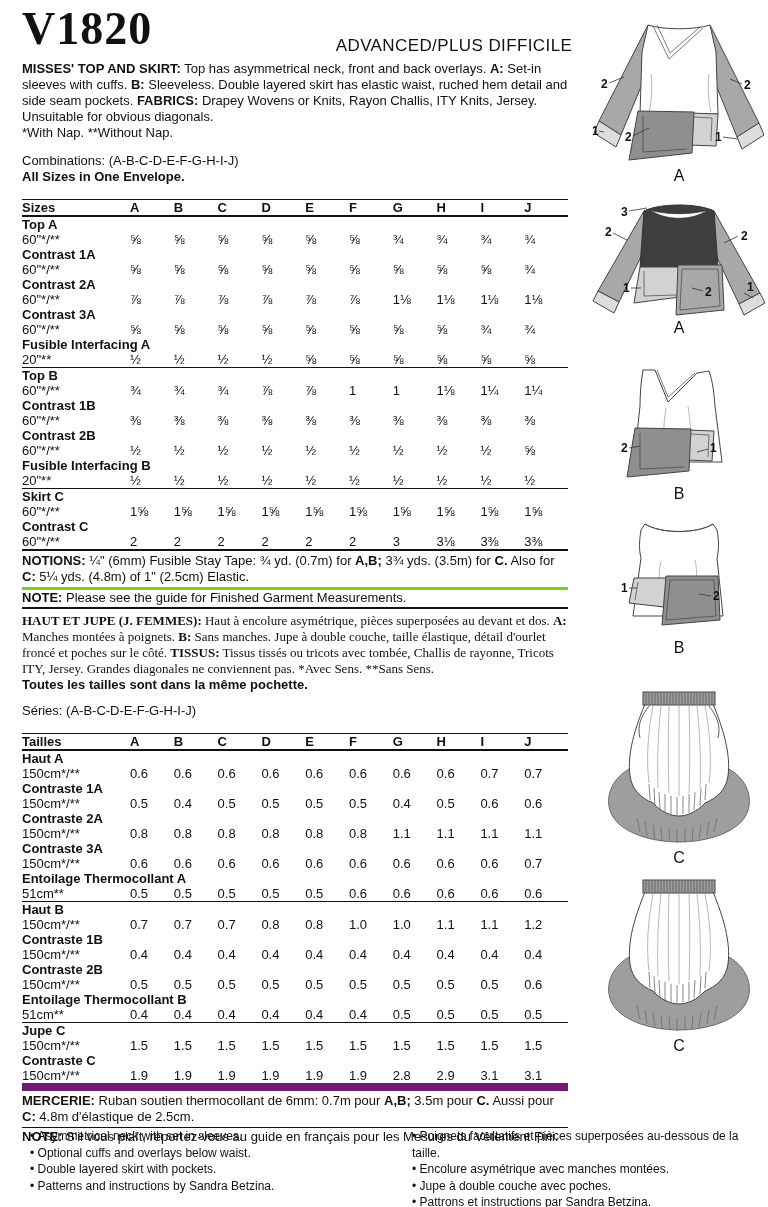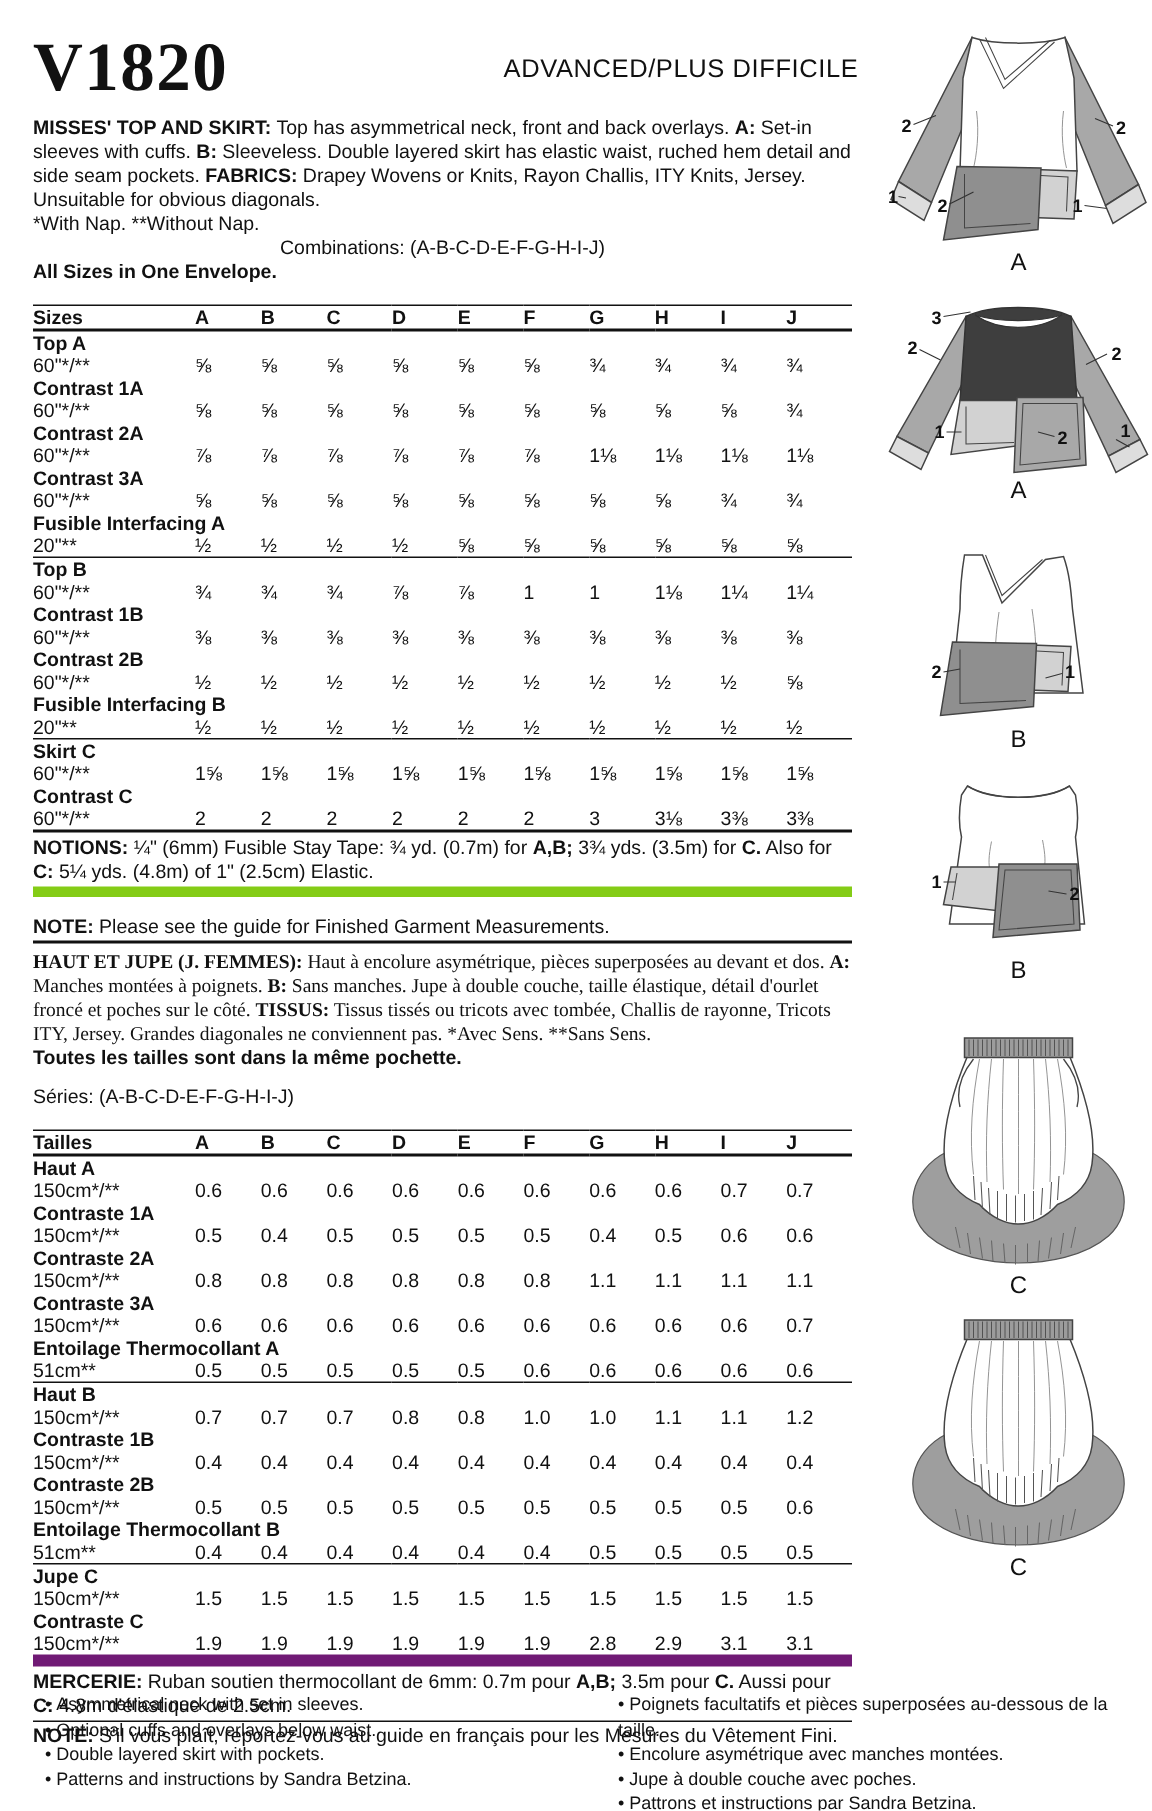--- a/index.html
+++ b/index.html
@@ -1,36 +1,36 @@
 <!DOCTYPE html>
 <html><head>
 <meta charset="utf-8">
 <style>
   html,body{margin:0;padding:0;}
   body{width:768px;height:1207px;background:#fff;color:#111;
        font-family:"Liberation Sans",sans-serif;position:relative;overflow:hidden;}
   .left-col{position:absolute;left:22px;top:0;width:546px;}
   .pattern-number{font-family:"Liberation Serif",serif;font-size:46px;font-weight:bold;
-       letter-spacing:1px;line-height:50px;margin-top:20px;}
+       letter-spacing:1px;line-height:50px;margin-top:4px;}
   .difficulty{position:absolute;top:36px;left:296px;width:272px;text-align:center;
        font-size:17px;letter-spacing:.4px;}
   .desc{font-size:13px;line-height:16px;margin-top:7px;}
   .plain-line{font-size:13px;line-height:16px;}
-  .combinations{margin-top:0;text-align:center;}
+  .combinations{margin-top:12px;}
   .bold-line{font-weight:bold;}
   table{border-collapse:collapse;width:100%;table-layout:fixed;margin-top:14px;}
   th,td{padding:0;text-align:left;font-size:13px;line-height:15px;vertical-align:bottom;
         white-space:nowrap;overflow:visible;}
   th{font-weight:bold;border-top:1px solid #111;border-bottom:2px solid #111;}
   th.lbl,td.lbl{width:108px;}
   .name-row td{font-weight:bold;}
   .val-row td{font-weight:normal;}
   .group-end td{border-bottom:1px solid #111;}
   .notions{font-size:13px;line-height:15.5px;border-top:2px solid #111;padding:2px 0 3px;}
-  .note-en{font-size:13px;line-height:15px;border-top:7px solid #84cc16;border-bottom:2px solid #111;padding:12px 0 2px;}
+  .note-en{font-size:13px;line-height:15px;border-top:3px solid #84cc16;border-bottom:2px solid #111;padding:0 0 2px;}
   .desc-fr{margin-top:4px;font-family:Liberation Serif, serif;}
   .series{margin-top:10px;}
   .mercerie{font-size:13px;line-height:15.5px;border-top:8px solid #701a75;padding:2px 0 3px;}
   .note-fr{font-size:13px;line-height:15.5px;border-top:1px solid #111;padding:1px 0 0;}
   .bullets{position:absolute;top:1128px;font-size:12px;line-height:16.5px;}
   .bullets-en{left:30px;width:370px;}
   .bullets-fr{left:412px;width:352px;}
   .bullets ul{list-style:none;margin:0;padding:0;}
   .bullets li::before{content:"\2022\00a0";}
   .fig{position:absolute;left:590px;width:178px;}

